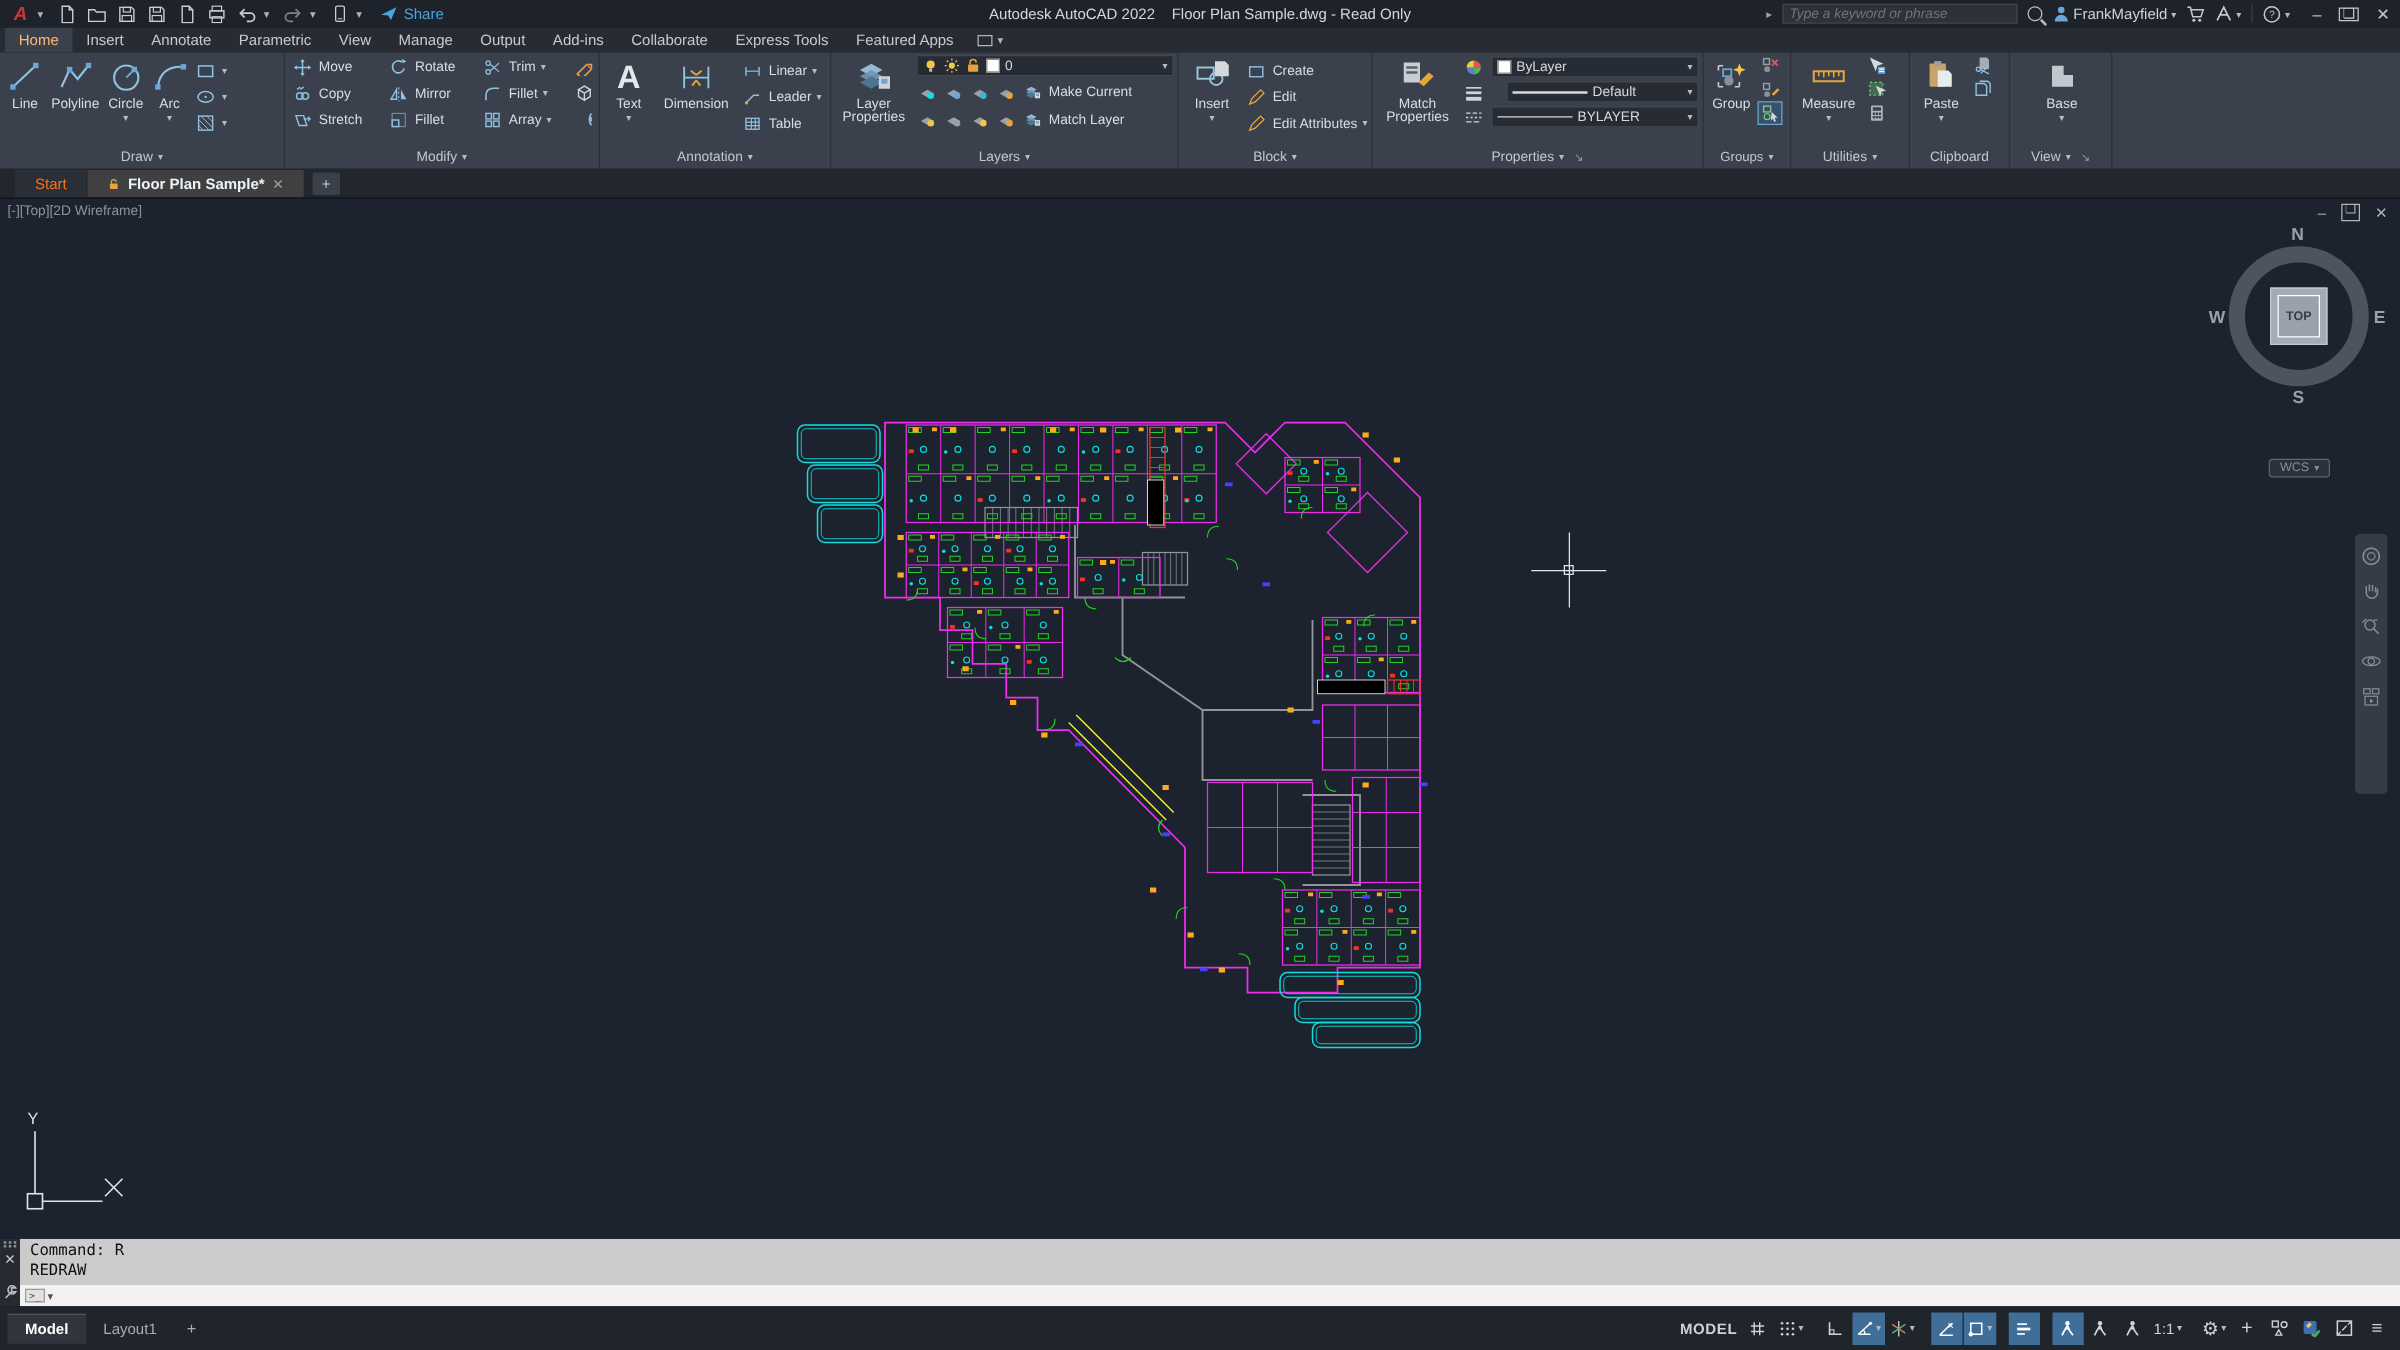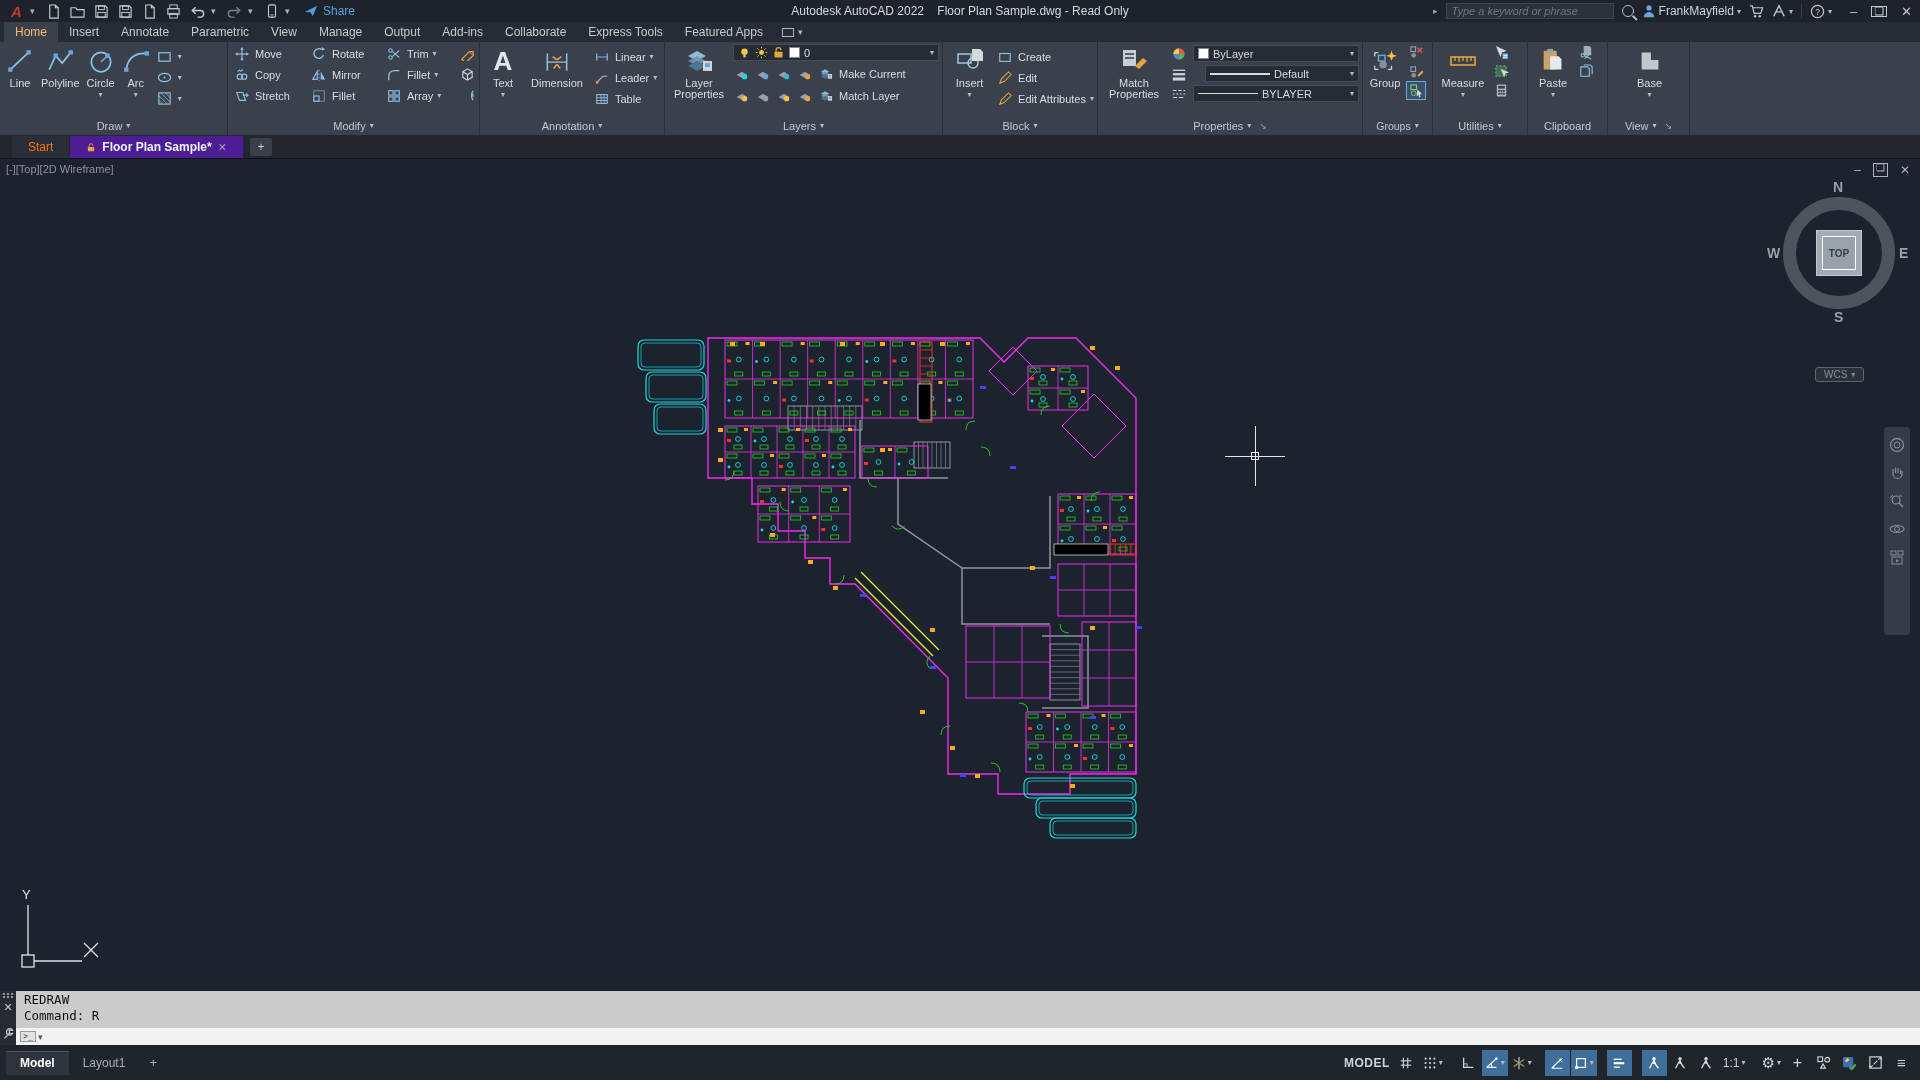--- a/index.html
+++ b/index.html
@@ -11,21 +11,21 @@
   .titlebar { height:22px; background:#1e222a; display:flex; align-items:center; position:relative;
     color:#cfd4da; font-size:12px; flex:0 0 auto; }
   .qat { display:flex; align-items:center; gap:3px; padding-left:6px; z-index:2; }
   .qat .qbtn { width:21px; height:18px; display:flex; align-items:center; justify-content:center; color:#c9ced4; }
   .qat .caret { color:#aeb4bb; font-size:9px; width:10px; }
   .alogo { color:#c8373e; font-weight:bold; font-size:15px; font-style:italic; }
   .share { display:flex; align-items:center; gap:5px; color:#4aa3df; margin-left:6px; }
   .title-center { position:absolute; left:0; right:0; text-align:center; color:#d4d8dd; font-size:12px; }
   .title-right { margin-left:auto; display:flex; align-items:center; gap:8px; padding-right:8px; z-index:2; }
   .searchbox { display:flex; align-items:center; gap:4px; }
-  .search-input { width:168px; height:16px; background:#2c313a; border:1px solid #3e434c; color:#8d939c;
+  .search-input { width:188px; height:16px; background:#2c313a; border:1px solid #3e434c; color:#8d939c;
     font-style:italic; font-size:11px; padding:0 5px; font-family:"Liberation Sans",sans-serif; outline:none; }
   .mag { width:12px; height:12px; border:1.5px solid #b9bec5; border-radius:50%; position:relative; }
   .mag:after { content:""; position:absolute; width:6px; height:1.5px; background:#b9bec5; transform:rotate(45deg); left:9px; top:11px; }
   .tb-ico { color:#a9c7de; display:flex; align-items:center; gap:3px; }
   .win-btns { display:flex; align-items:center; gap:14px; margin-left:10px; color:#c3c8ce; font-size:13px; }
   .sep-v { width:1px; height:14px; background:#3a3f47; }
 
   
   .ribbontabs { height:20px; background:#272b33; display:flex; align-items:stretch; color:#c6cbd1;
     font-size:12px; flex:0 0 auto; padding-left:4px; }
@@ -57,21 +57,21 @@
   .lw-line { width:60px; height:2px; background:#d6d9de; }
   .lt-line { width:60px; height:1px; background:#d6d9de; }
   .blue-i { color:#8fc1e3; }
   .gray-i { color:#cfd4da; }
   .orange-i { color:#e8a33d; }
 
   
   .filetabs { height:23px; background:#23262d; display:flex; align-items:flex-end; padding-left:12px;
     font-size:12px; flex:0 0 auto; gap:1px; }
   .ftab { height:22px; padding:0 16px; display:flex; align-items:center; gap:6px; color:#f97316; background:#2a2e36; }
-  .ftab.active { background:#4c1d95; color:#ecf3f9; font-weight:bold; }
+  .ftab.active { background:#404040; color:#ecf3f9; font-weight:bold; }
   .ftab .x { color:#9aa0a8; font-weight:normal; font-size:11px; }
   .ftab-add { width:22px; height:18px; margin:0 0 2px 6px; background:#3a404a; color:#c6cbd1; display:flex;
     align-items:center; justify-content:center; border-radius:2px; font-size:12px; }
 
   
   .canvas { flex:1; position:relative; background:#1c232e; border-top:1px solid #11141a; overflow:hidden; }
   .vp-label { position:absolute; left:6px; top:4px; color:#8d939b; font-size:11px; }
   .vp-winbtns { position:absolute; right:10px; top:4px; display:flex; gap:12px; color:#aeb4ba; font-size:12px; }
 
   .viewcube { position:absolute; left:1779px; top:22px; width:120px; height:150px; }
@@ -1636,22 +1636,22 @@
         </span>
       <span style="font-size:11px">✕</span>
       <span style="margin-top:10px">
           <svg width="13" height="13" style="color:#b9bec5">
             <use href="#s-wrench"></use>
           </svg>
         </span>
     </div>
     <div class="cmd-main">
       <div class="cmd-history">
+        <div>Command: R</div>
         <div>REDRAW</div>
-        <div>Command: R</div>
       </div>
       <div class="cmd-input">
         <span class="cmd-prompt"><span class="pbox">&gt;_</span>▾</span>
       </div>
     </div>
   </div>
 
   <div class="statusbar">
     <div class="ltabs">
       <div class="ltab active">Model</div>

